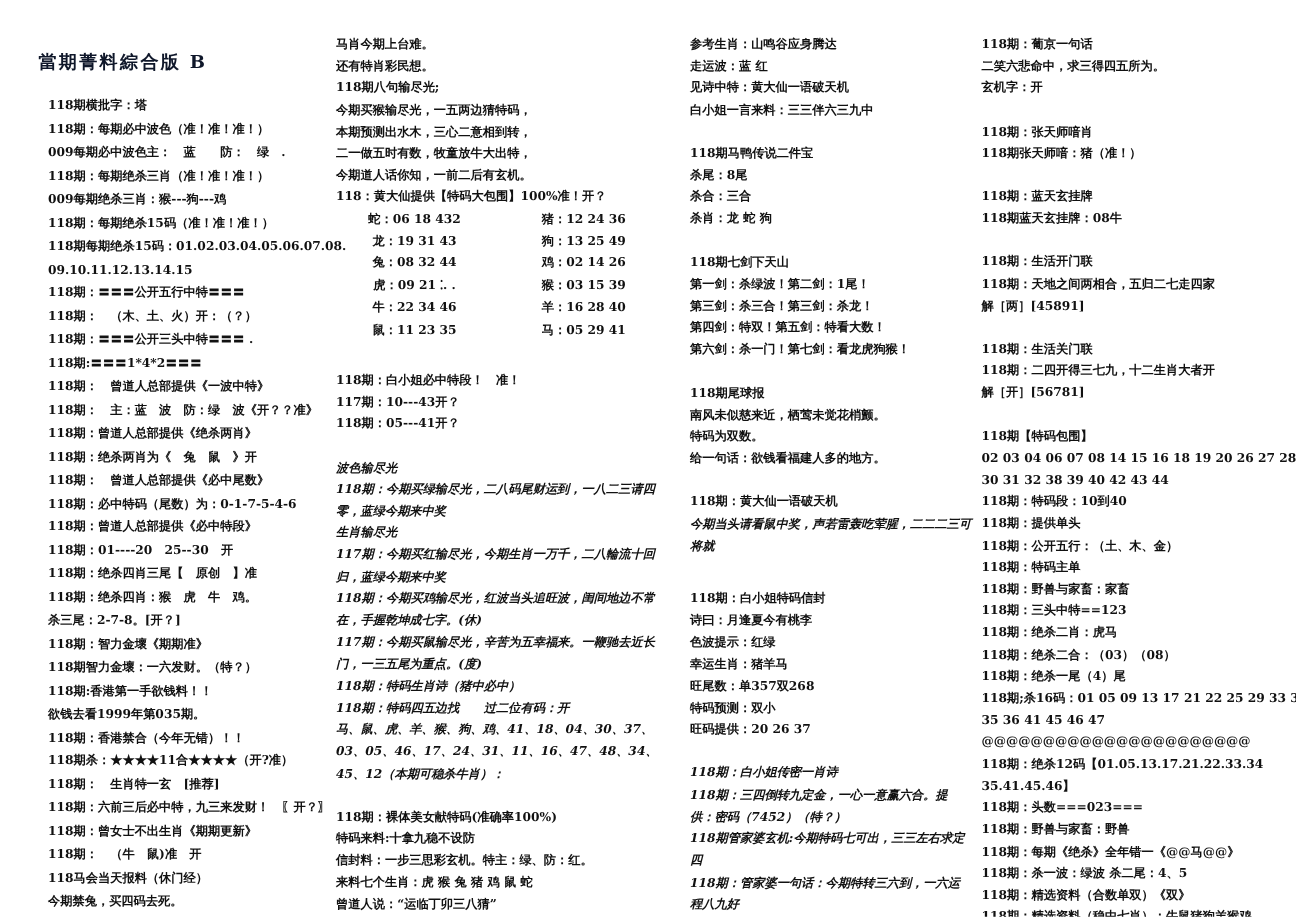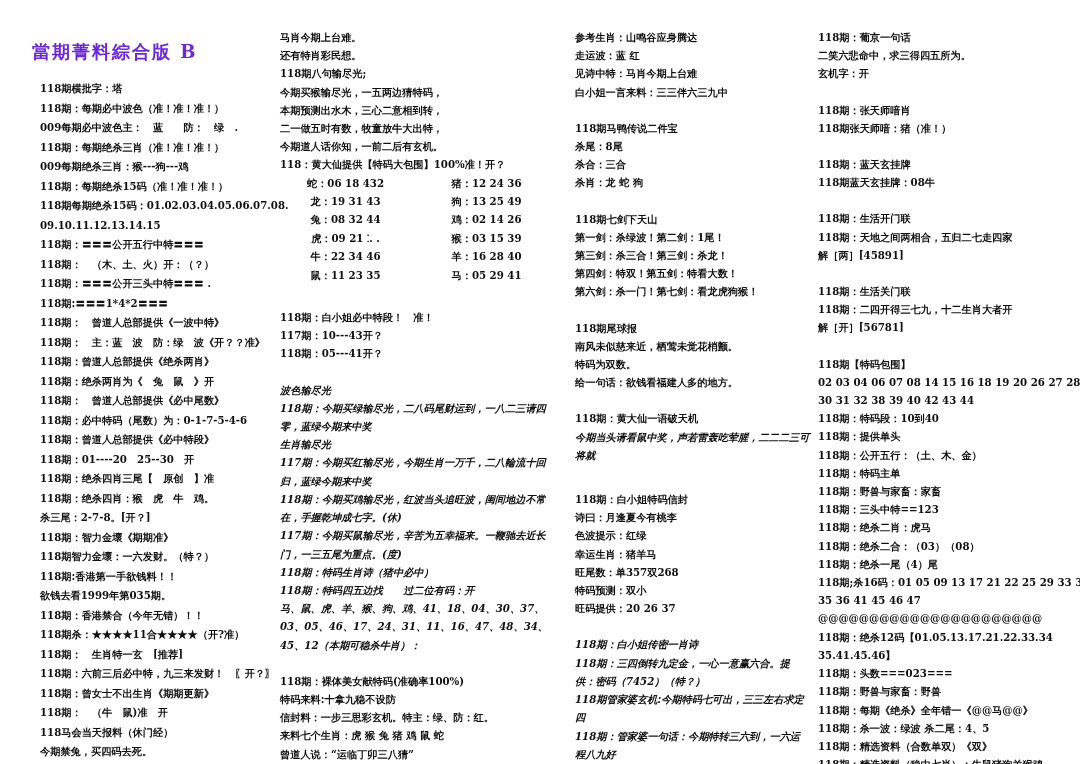--- a/index.html
+++ b/index.html
@@ -4,21 +4,21 @@
 <style>
   * { box-sizing: border-box; margin: 0; padding: 0; }
   html, body { width: 1080px; height: 764px; background: #ffffff; overflow: hidden; }
   body { font-family: "DejaVu Serif", "Liberation Serif", serif; color: #111; position: relative; }
   .page { position: absolute; left: 0; top: 0; width: 1080px; height: 764px; background: #fff; }
   .col { position: absolute; top: 0; }
   .col1 { left: 40px; width: 232px; top: 38px; }
   .col2 { left: 280px; width: 272px; top: 28px; }
   .col3 { left: 575px; width: 235px; top: 28px; }
   .col4 { left: 818px; width: 262px; top: 28px; }
-  .title { font-family: "DejaVu Serif", serif; font-weight: bold; font-size: 18px; letter-spacing: 2px; margin: 0 0 13px -8px; color: #6d28d9; white-space: nowrap; line-height: 28px; }
+  .title { font-family: "DejaVu Serif", serif; font-weight: bold; font-size: 15px; letter-spacing: 2px; margin: 0 0 13px -8px; color: #0f172a; white-space: nowrap; line-height: 28px; }
   .line { font-size: 10.2px; font-weight: bold; line-height: 19.6px; white-space: nowrap; color: #111; }
   .col2 .line, .col3 .line, .col4 .line { line-height: 18.2px; }
   .col1 .line { line-height: 19.5px; }
   .wrap { white-space: normal; font-style: italic; }
   .gap { height: 18px; }
   .zodiac-grid { display: grid; grid-template-columns: 1fr 1fr; column-gap: 10px; }
   .zodiac-grid .line { line-height: 18.4px; text-align: center; }
 </style>
 </head>
 <body>
@@ -122,21 +122,21 @@
         <div class="line">来料七个生肖：虎 猴 兔 猪 鸡 鼠 蛇</div>
         <div class="line">曾道人说：“运临丁卯三八猜”</div>
         <div class="line">118期：特码预测(文字版）准-准</div>
       </div>
   </div>
 
   <div class="col col3">
     <div id="c3-top">
         <div class="line">参考生肖：山鸣谷应身腾达</div>
         <div class="line">走运波：蓝 红</div>
-        <div class="line">见诗中特：马肖今期上台难</div>
+        <div class="line">见诗中特：黄大仙一语破天机</div>
         <div class="line">白小姐一言来料：三三伴六三九中</div>
       </div>
     <div class="gap"></div>
     <div class="line">118期马鸭传说二件宝</div>
     <div id="c3-treasure">
         <div class="line">杀尾：8尾</div>
         <div class="line">杀合：三合</div>
         <div class="line">杀肖：龙 蛇 狗</div>
       </div>
     <div class="gap"></div>

